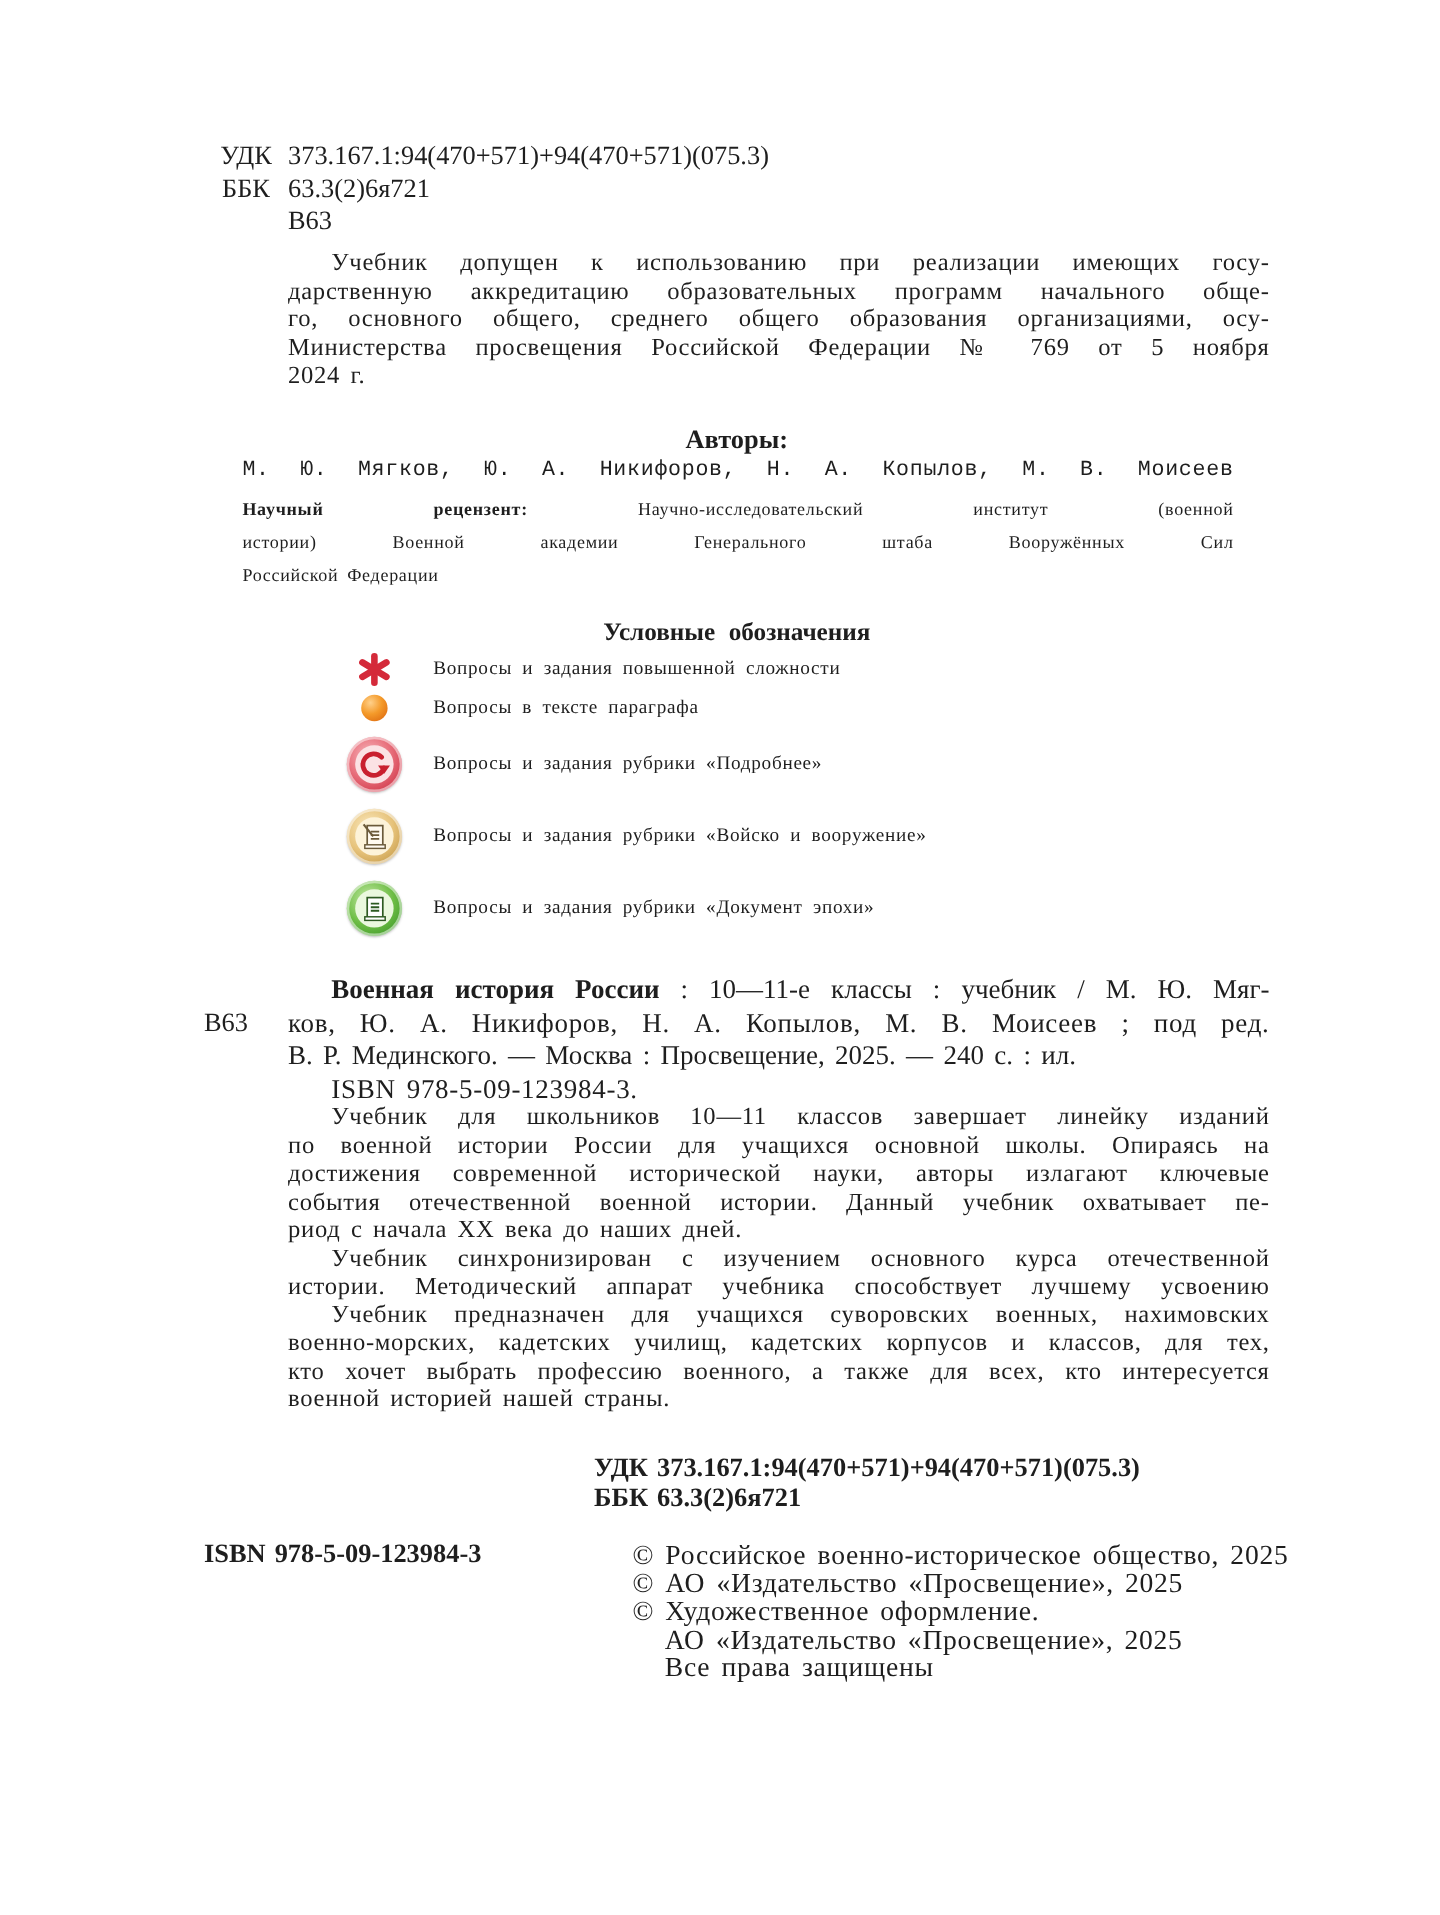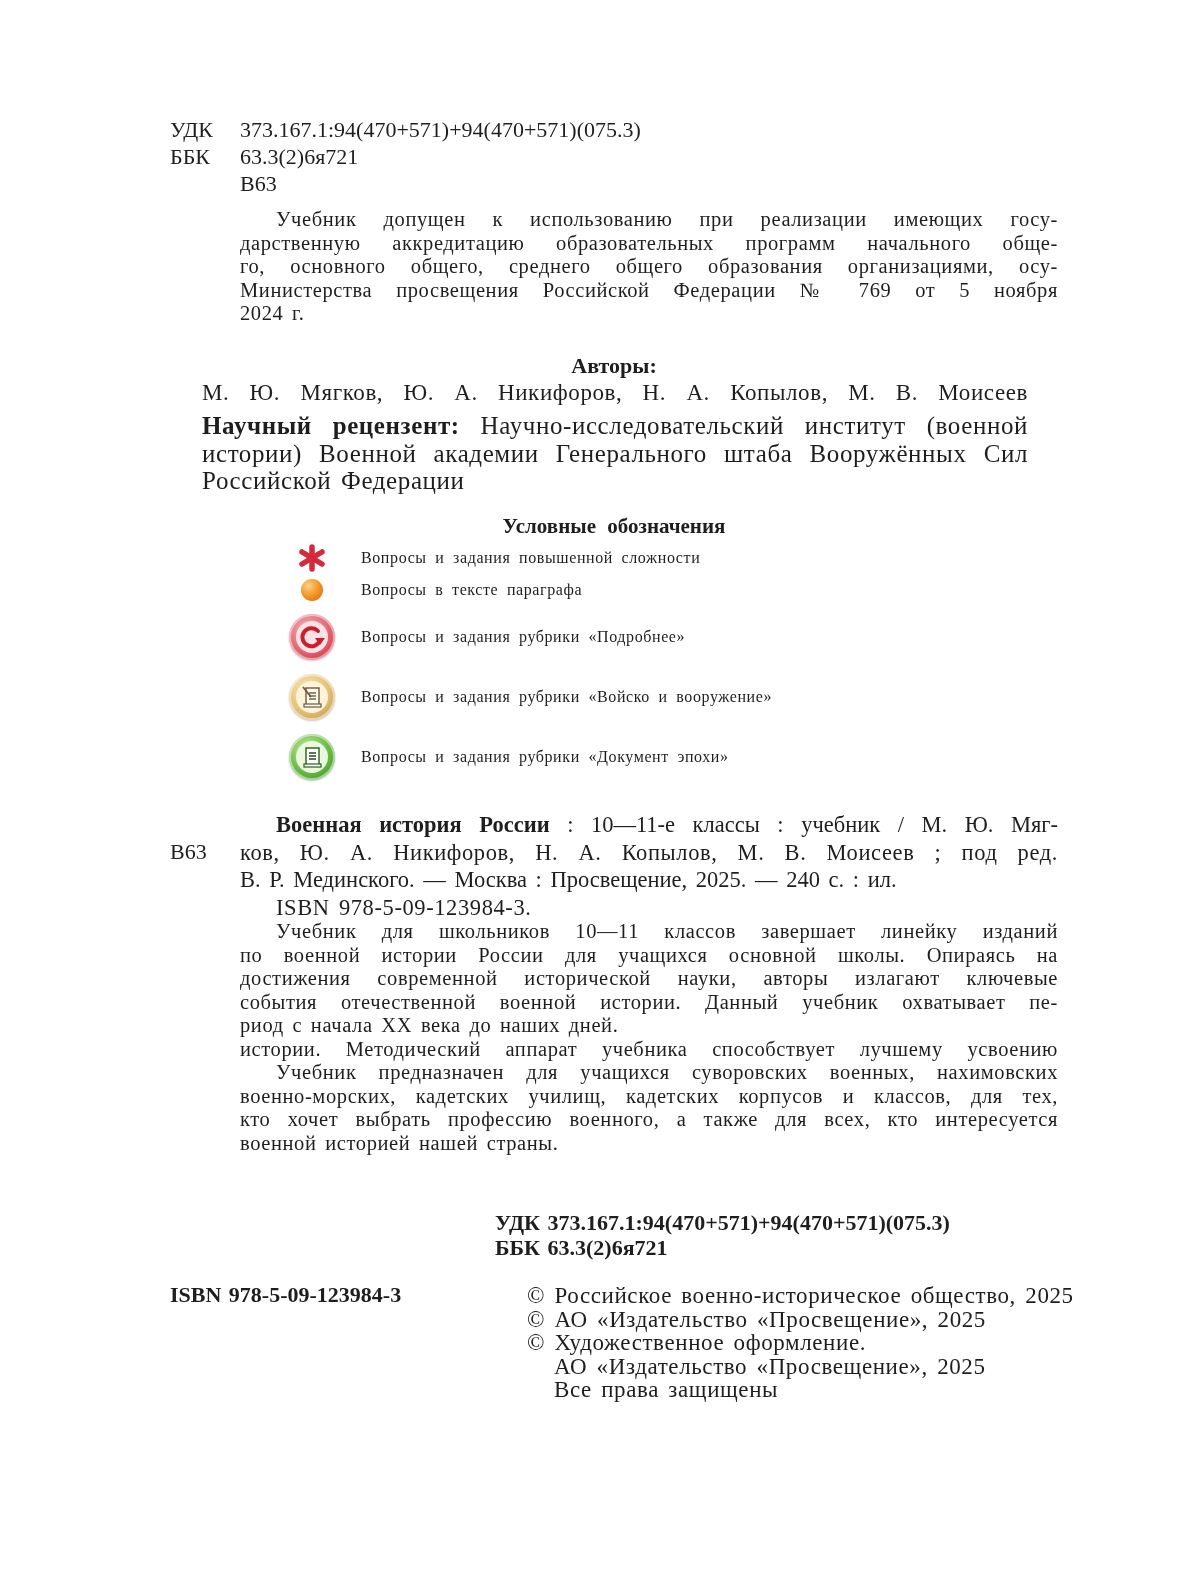--- a/index.html
+++ b/index.html
@@ -39,21 +39,21 @@
   .green-circle .inner { background: #eaf8de; }
 
   .orange-dot {
     width: 22px; height: 22px; border-radius: 50%;
     background: radial-gradient(circle at 35% 30%, #ffd08a 0%, #f49a2a 45%, #d9600b 100%);
   }
 </style>
 </head>
 <body>
 
-<div class="abs t22" style="left:170px; top:116px;">
+<div class="abs t22" style="left:170px; top:116px;text-align:center;">
   <div class="cls-row">
     <span class="cls-label">УДК</span>
     <span>373.167.1:94(470+571)+94(470+571)(075.3)</span>
   </div>
   <div class="cls-row">
     <span class="cls-label">ББК</span>
     <span>63.3(2)6я721</span>
   </div>
   <div class="cls-row">
     <span class="cls-label"></span>
@@ -63,23 +63,23 @@
 
 <div class="abs t20 ls" style="left:240px; top:208px; width:818px;">
   <div class="justify" style="text-indent:36px;">Учебник допущен к использованию при реализации имеющих госу-</div>
   <div class="justify">дарственную аккредитацию образовательных программ начального обще-</div>
   <div class="justify">го, основного общего, среднего общего образования организациями, осу-</div>
   <div class="justify">Министерства просвещения Российской Федерации № 769 от 5 ноября</div>
   <div class="last">2024 г.</div>
 </div>
 
 <div class="abs t22 bold" style="left:0; width:1228px; top:352px; text-align:center;">Авторы:</div>
-<div class="abs t22 justify ls" style="left:202px; width:826px; top:379px; font-size:23px;">М. Ю. Мягков, Ю. А. Никифоров, Н. А. Копылов, М. В. Моисеев</div>
+<div class="abs t22 justify ls" style="left:202px; width:826px; top:379px; font-size:18px;font-family:Liberation Mono, monospace;">М. Ю. Мягков, Ю. А. Никифоров, Н. А. Копылов, М. В. Моисеев</div>
 
-<div class="abs ls" style="left:202px; width:826px; top:412px; font-size:25px; line-height:27.5px;">
+<div class="abs ls" style="left:202px; width:826px; top:412px; font-size:15px; line-height:27.5px;">
   <div class="justify"><span class="bold">Научный рецензент:</span> <span>Научно-исследовательский институт (военной</span></div>
   <div class="justify">истории) Военной академии Генерального штаба Вооружённых Сил</div>
   <div style="">Российской Федерации</div>
 </div>
 
 <div class="abs bold" style="left:0; width:1228px; top:514px; text-align:center; font-size:21px; word-spacing:6px;">Условные обозначения</div>
 
 <div class="legend-item" style="top:531px;">
   <div class="legend-icon">
     <svg width="30" height="30" viewBox="0 0 30 30">
@@ -156,20 +156,21 @@
   <div style="letter-spacing:0;">В. Р. Мединского. — Москва : Просвещение, 2025. — 240 с. : ил.</div>
   <div style="text-indent:36px;">ISBN 978-5-09-123984-3.</div>
 </div>
 
 <div class="abs t20 ls" style="left:240px; top:920px; width:818px;">
   <div class="justify" style="text-indent:36px;">Учебник для школьников 10—11 классов завершает линейку изданий</div>
   <div class="justify">по военной истории России для учащихся основной школы. Опираясь на</div>
   <div class="justify">достижения современной исторической науки, авторы излагают ключевые</div>
   <div class="justify">события отечественной военной истории. Данный учебник охватывает пе-</div>
   <div class="last">риод с начала XX века до наших дней.</div>
+  <div class="justify" style="text-indent:36px;">Учебник синхронизирован с изучением основного курса отечественной</div>
   <div class="justify">истории. Методический аппарат учебника способствует лучшему усвоению</div>
   <div class="justify" style="text-indent:36px;">Учебник предназначен для учащихся суворовских военных, нахимовских</div>
   <div class="justify">военно-морских, кадетских училищ, кадетских корпусов и классов, для тех,</div>
   <div class="justify">кто хочет выбрать профессию военного, а также для всех, кто интересуется</div>
   <div class="last">военной историей нашей страны.</div>
 </div>
 
 <div class="abs bold" style="left:495px; top:1210px; font-size:22px; line-height:25px; word-spacing:2px;">
   <div>УДК 373.167.1:94(470+571)+94(470+571)(075.3)</div>
   <div>ББК 63.3(2)6я721</div>

